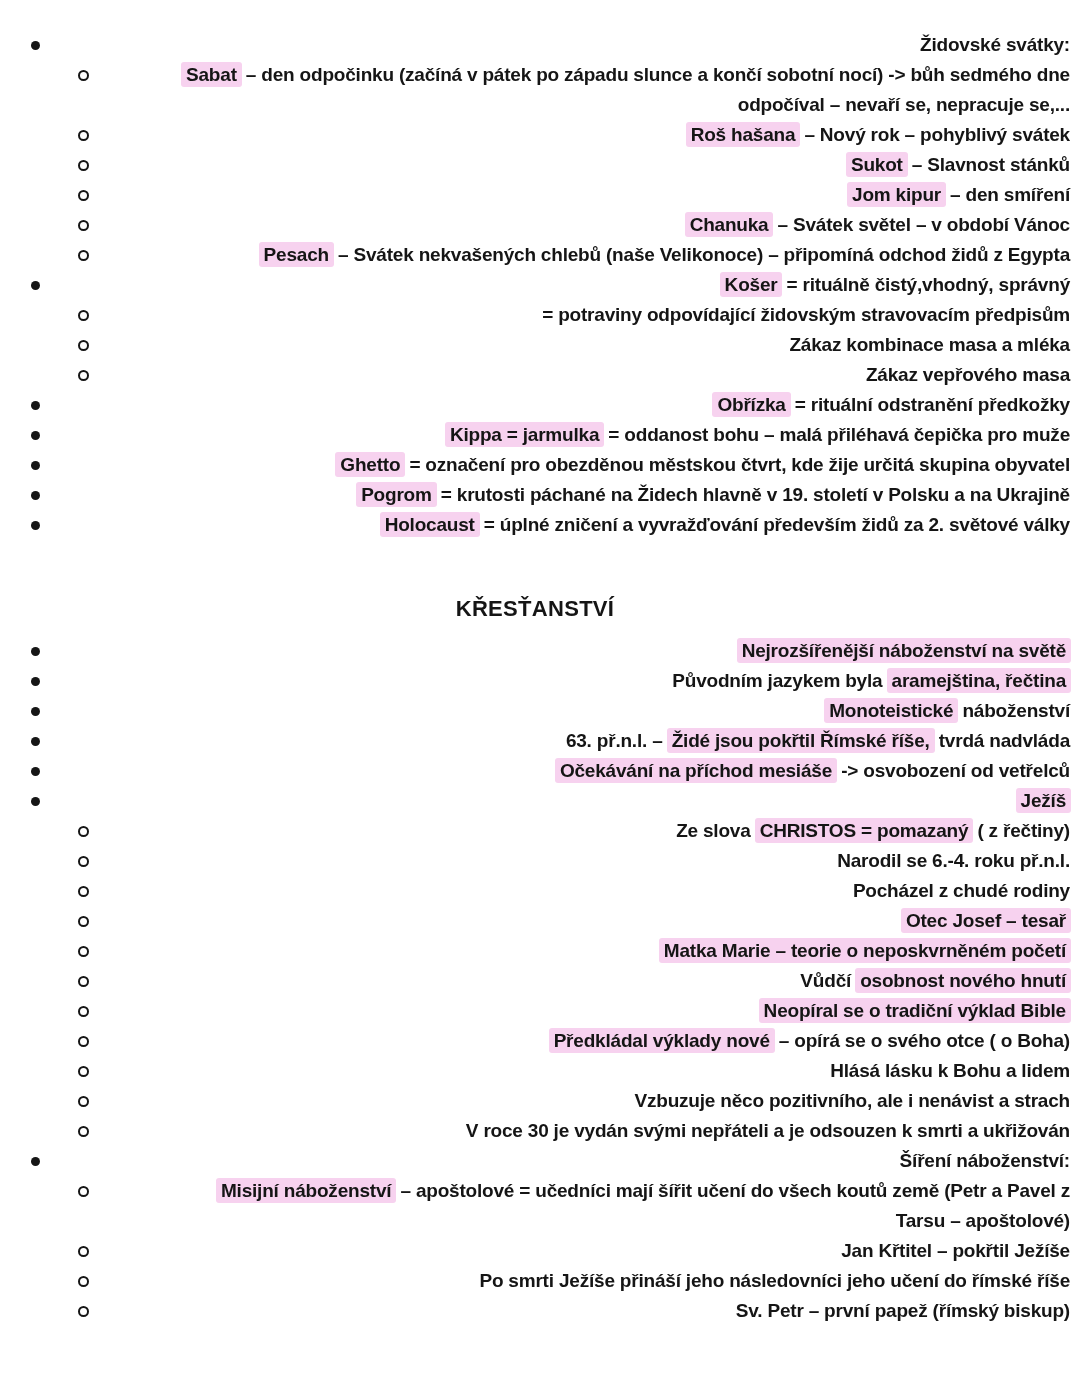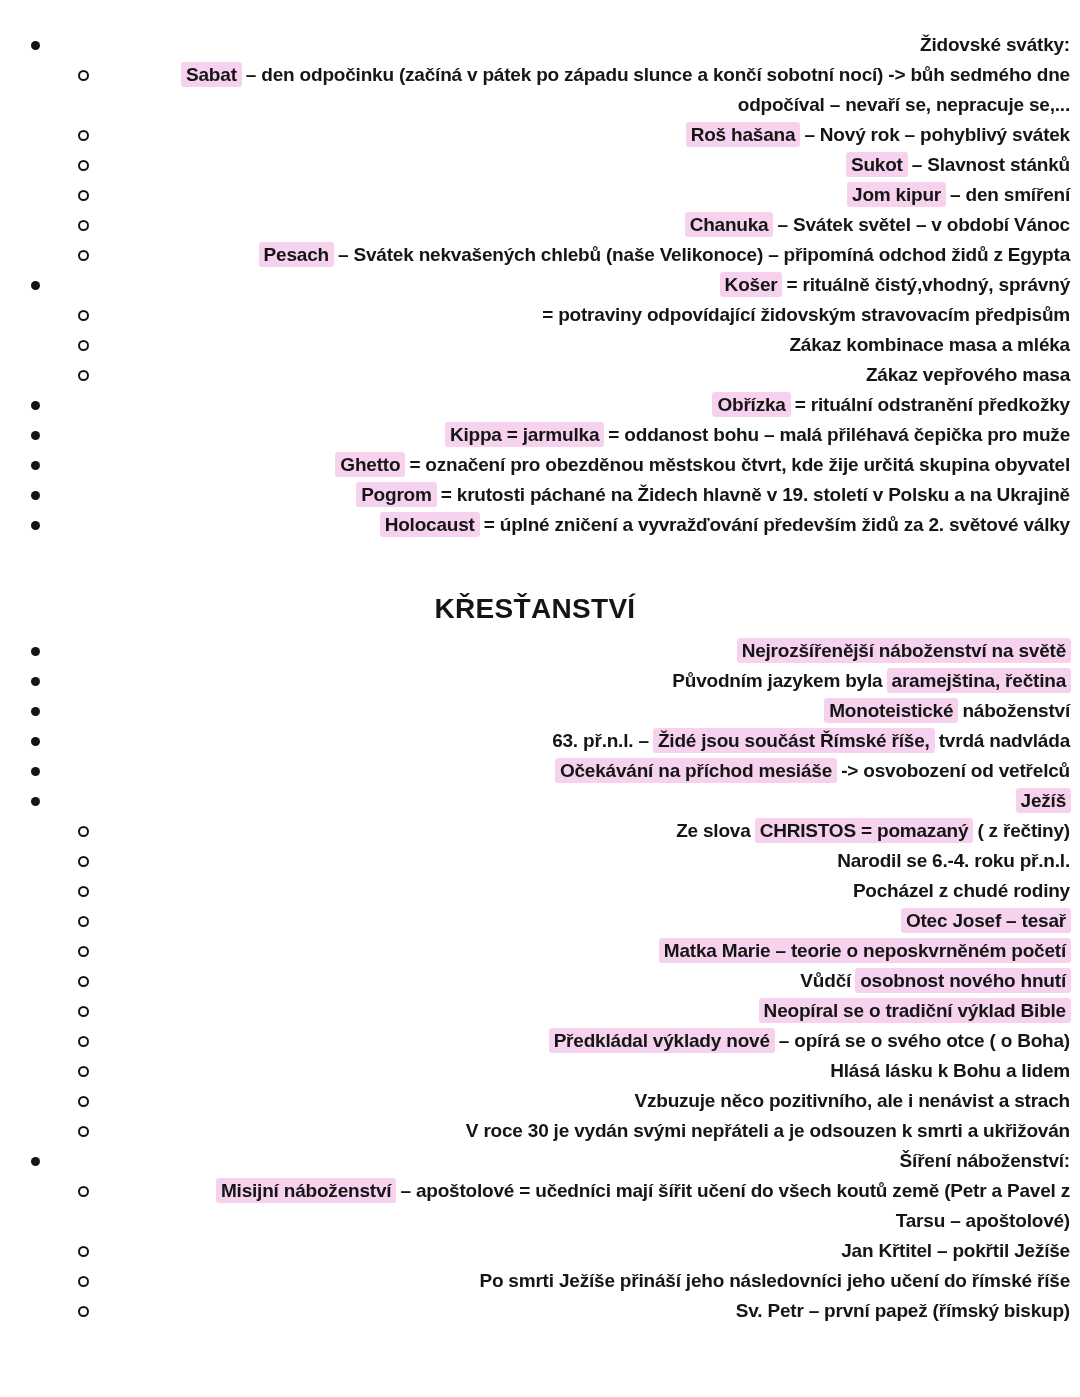--- a/index.html
+++ b/index.html
@@ -42,21 +42,21 @@
     border:2px solid #151515;
   }
   .hl{
     background:#f7d2ef;
     border-radius:3px;
     padding:2px 5px;
     margin:0 -1px;
   }
   .heading{
     text-align:center;
-    font-size:28px;
+    font-size:22px;
     font-weight:700;
     letter-spacing:0.3px;
     margin:52px 0 10px 0;
     line-height:34px;
   }
 </style>
 </head>
 <body>
 
 <div class="page">
@@ -75,21 +75,21 @@
       <div class="line l2"><span class="bullet open"></span><span class="run">Zákaz vepřového masa</span></div>
       <div class="line l1"><span class="bullet"></span><span class="hl">Obřízka</span><span class="run"> = rituální odstranění předkožky</span></div>
       <div class="line l1"><span class="bullet"></span><span class="hl">Kippa = jarmulka</span><span class="run"> = oddanost bohu – malá přiléhavá čepička pro muže</span></div>
       <div class="line l1"><span class="bullet"></span><span class="hl">Ghetto</span><span class="run"> = označení pro obezděnou městskou čtvrt, kde žije určitá skupina obyvatel</span></div>
       <div class="line l1"><span class="bullet"></span><span class="hl">Pogrom</span><span class="run"> = krutosti páchané na Židech hlavně v 19. století v Polsku a na Ukrajině</span></div>
       <div class="line l1"><span class="bullet"></span><span class="hl">Holocaust</span><span class="run"> = úplné zničení a vyvražďování především židů za 2. světové války</span></div>
       <div class="heading">KŘESŤANSTVÍ</div>
       <div class="line l1"><span class="bullet"></span><span class="hl">Nejrozšířenější náboženství na světě</span></div>
       <div class="line l1"><span class="bullet"></span><span class="run">Původním jazykem byla </span><span class="hl">aramejština, řečtina</span></div>
       <div class="line l1"><span class="bullet"></span><span class="hl">Monoteistické</span><span class="run"> náboženství</span></div>
-      <div class="line l1"><span class="bullet"></span><span class="run">63. př.n.l. – </span><span class="hl">Židé jsou součást Římské říše,</span><span class="run"> tvrdá nadvláda</span></div>
+      <div class="line l1"><span class="bullet"></span><span class="run">63. př.n.l. – </span><span class="hl">Židé jsou pokřtil Římské říše,</span><span class="run"> tvrdá nadvláda</span></div>
       <div class="line l1"><span class="bullet"></span><span class="hl">Očekávání na příchod mesiáše</span><span class="run"> -&gt; osvobození od vetřelců</span></div>
       <div class="line l1"><span class="bullet"></span><span class="hl">Ježíš</span></div>
       <div class="line l2"><span class="bullet open"></span><span class="run">Ze slova </span><span class="hl">CHRISTOS = pomazaný</span><span class="run"> ( z řečtiny)</span></div>
       <div class="line l2"><span class="bullet open"></span><span class="run">Narodil se 6.-4. roku př.n.l.</span></div>
       <div class="line l2"><span class="bullet open"></span><span class="run">Pocházel z chudé rodiny</span></div>
       <div class="line l2"><span class="bullet open"></span><span class="hl">Otec Josef – tesař</span></div>
       <div class="line l2"><span class="bullet open"></span><span class="hl">Matka Marie – teorie o neposkvrněném početí</span></div>
       <div class="line l2"><span class="bullet open"></span><span class="run">Vůdčí </span><span class="hl">osobnost nového hnutí</span></div>
       <div class="line l2"><span class="bullet open"></span><span class="hl">Neopíral se o tradiční výklad Bible</span></div>
       <div class="line l2"><span class="bullet open"></span><span class="hl">Předkládal výklady nové</span><span class="run"> – opírá se o svého otce ( o Boha)</span></div>

